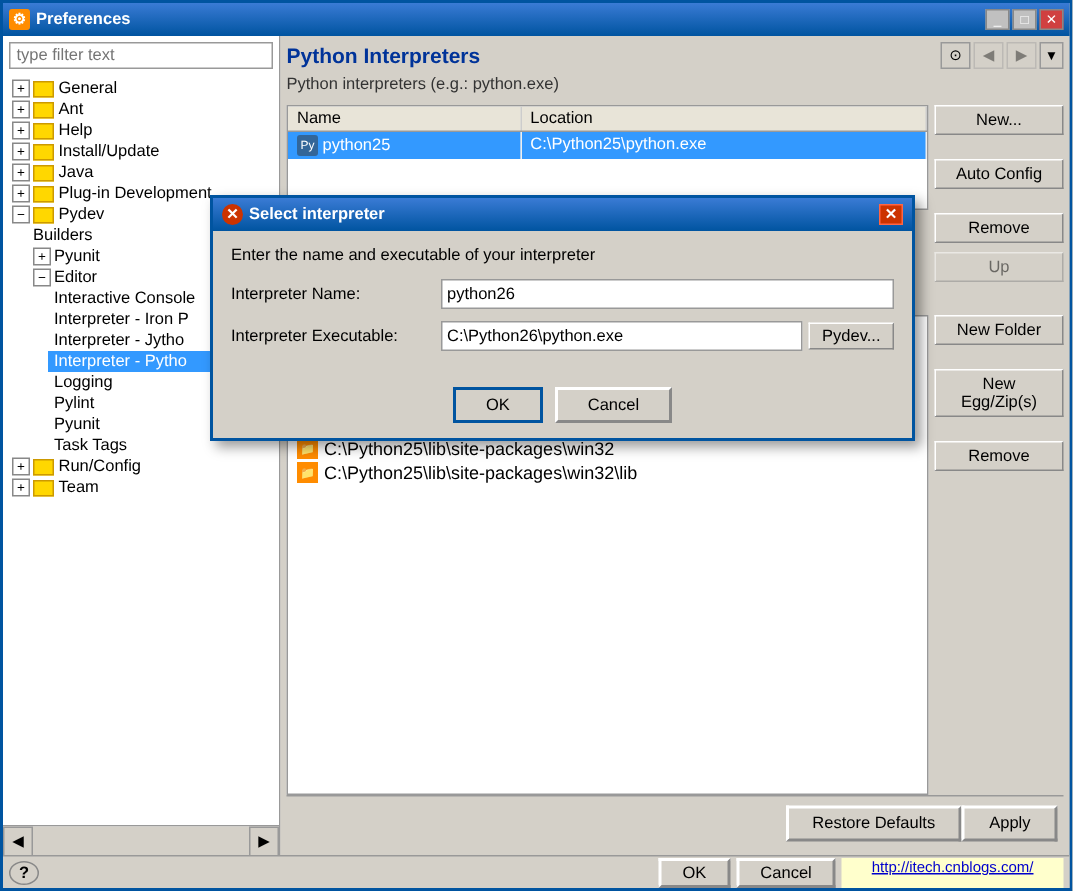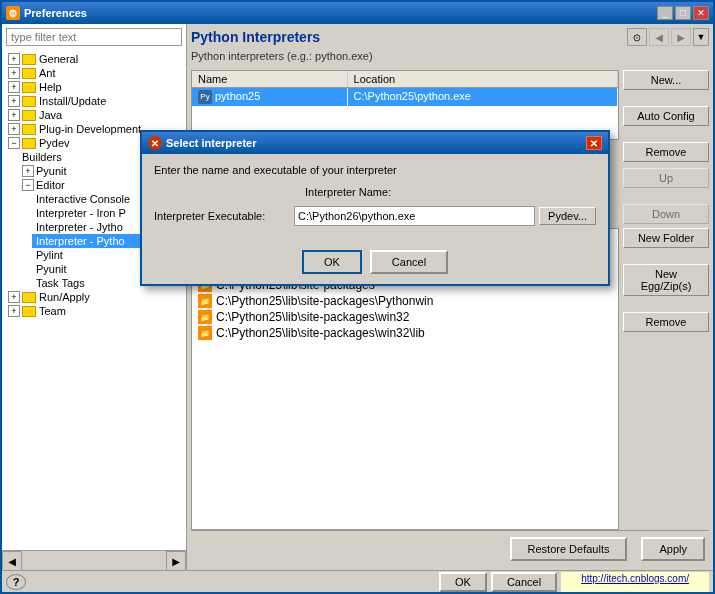--- a/index.html
+++ b/index.html
@@ -248,21 +248,21 @@
       display: flex; align-items: center; justify-content: center;
       font-size: 8px; color: white;
     }
 
     
     .bottom-bar {
       height: 36px;
       display: flex;
       align-items: center;
       justify-content: flex-end;
-      gap: 14px;
+      gap: 0;
       padding: 4px;
       background: #d4d0c8;
       border-top: 1px solid #999;
     }
     .bottom-btn {
       padding: 4px 16px;
       background: #d4d0c8;
       border: 2px solid #888;
       border-top-color: #fff;
       border-left-color: #fff;
@@ -462,32 +462,35 @@
         <div class="tree-item tree-indent-2">
           <span class="tree-label">Interpreter - Iron P</span>
         </div>
         <div class="tree-item tree-indent-2">
           <span class="tree-label">Interpreter - Jytho</span>
         </div>
         <div class="tree-item tree-indent-2 selected">
           <span class="tree-label">Interpreter - Pytho</span>
         </div>
         <div class="tree-item tree-indent-2">
+          <span class="tree-label">Logging</span>
+        </div>
+        <div class="tree-item tree-indent-2">
           <span class="tree-label">Pylint</span>
         </div>
         <div class="tree-item tree-indent-2">
           <span class="tree-label">Pyunit</span>
         </div>
         <div class="tree-item tree-indent-2">
           <span class="tree-label">Task Tags</span>
         </div>
         <div class="tree-item">
           <span class="tree-expand">+</span>
           <span class="tree-folder-icon"></span>
-          <span class="tree-label">Run/Apply</span>
+          <span class="tree-label">Run/Config</span>
         </div>
         <div class="tree-item">
           <span class="tree-expand">+</span>
           <span class="tree-folder-icon"></span>
           <span class="tree-label">Team</span>
         </div>
       </div>
       <div class="sidebar-bottom">
         <div class="sidebar-scroll-left">◀</div>
         <div class="sidebar-scrollbar"></div>
@@ -532,21 +535,20 @@
             <button class="right-btn">New...</button>
             <button class="right-btn">Auto Config</button>
             <button class="right-btn">Remove</button>
           </div>
         </div>
 
         <div style="display:flex; gap:0; flex:0 0 40px; padding-top:2px;">
           <div style="flex:1;"></div>
           <div class="right-buttons">
             <button class="right-btn disabled">Up</button>
-            <button class="right-btn disabled">Down</button>
           </div>
         </div>
 
         <div style="display:flex; flex:1; gap:0;">
           <div class="libs-container">
             <div class="lib-item">
               <span class="lib-icon">📁</span>
               <span>C:\Python25\lib</span>
             </div>
             <div class="lib-item">
@@ -603,20 +605,21 @@
 <div class="dialog">
   <div class="dialog-title">
     <div class="dialog-title-icon">✕</div>
     <span class="dialog-title-text">Select interpreter</span>
     <div class="dialog-close">✕</div>
   </div>
   <div class="dialog-body">
     <div class="dialog-desc">Enter the name and executable of your interpreter</div>
     <div class="dialog-row">
       <span class="dialog-row-label">Interpreter Name:</span>
+      <input class="dialog-row-input" value="python26" style="">
     </div>
     <div class="dialog-row">
       <span class="dialog-row-label">Interpreter Executable:</span>
       <input class="dialog-row-input" value="C:\Python26\python.exe" style="">
       <button class="dialog-browse">Pydev...</button>
     </div>
   </div>
   <div class="dialog-footer">
     <button class="dialog-ok">OK</button>
     <button class="dialog-cancel">Cancel</button>

